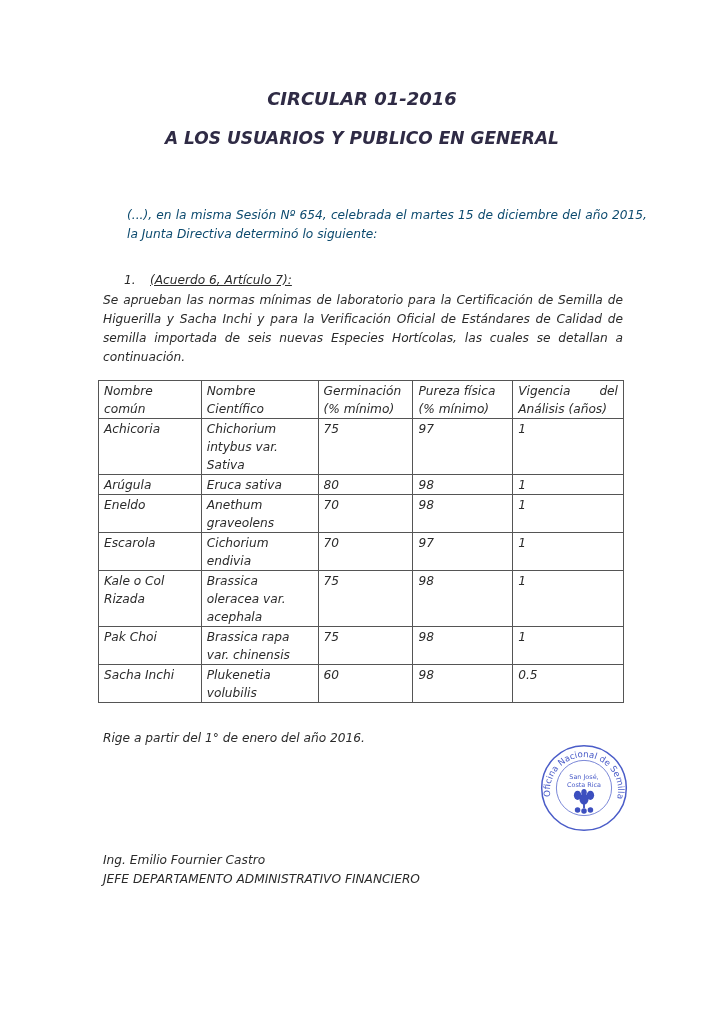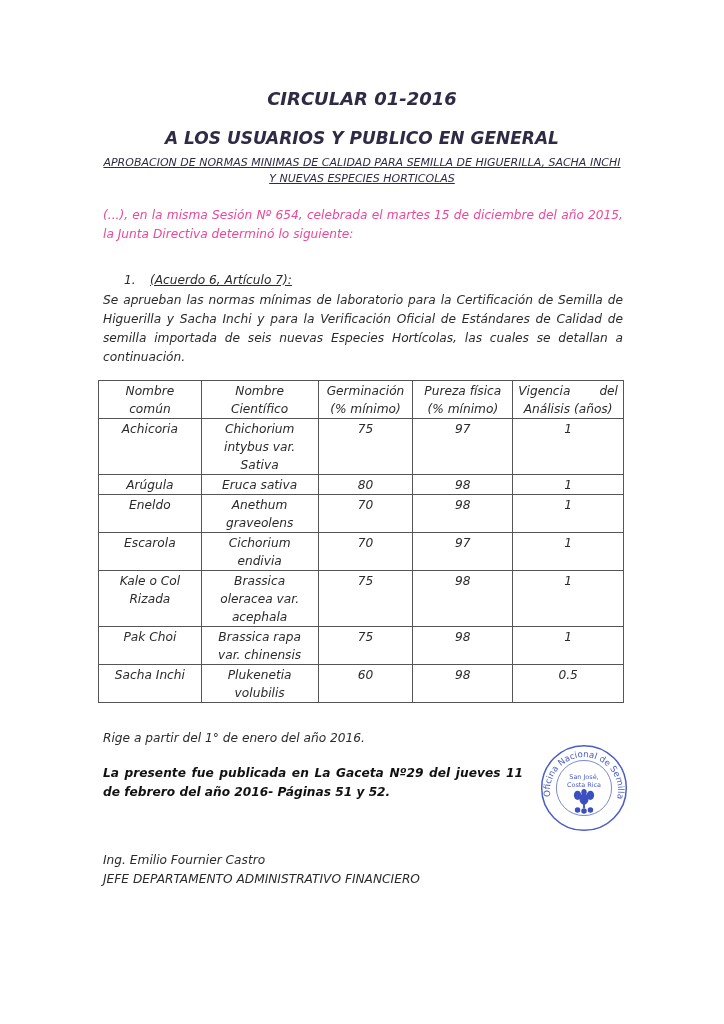--- a/index.html
+++ b/index.html
@@ -8,46 +8,42 @@
   .page { position: absolute; left: 0; top: 0; width: 724px; height: 1024px; }
   .title { position: absolute; left: 0; width: 724px; text-align: center;
            font-style: italic; font-weight: bold; color: #2f2b45; }
   .t1 { top: 88px; font-size: 18px; }
   .t2 { top: 128px; font-size: 17px; }
   .subtitle { position: absolute; left: 100px; width: 524px; top: 155px; text-align: center;
               font-style: italic; text-decoration: underline; font-size: 11px; line-height: 16px;
               color: #2f2b45; }
   .para { position: absolute; left: 103px; width: 520px; font-style: italic; font-size: 12.2px;
           line-height: 19px; text-align: justify; color: #2b2b2b; }
-  .p-intro { top: 206px; color: #ec4899; }
+  .p-intro { top: 206px; color: #0c4a6e; margin-left: 24px; }
   .p-item { top: 259px; left: 124px; margin-top: 12px; }
   .p-item .num { display: inline-block; width: 26px; }
   .p-item .lbl { text-decoration: underline; }
   .p-body { top: 291px; }
   table.grid { position: absolute; left: 98px; top: 380px; width: 526px;
                border-collapse: collapse; font-style: italic; font-size: 12.2px; color: #2b2b2b; }
-  table.grid td { border: 1px solid #555; vertical-align: top; padding: 1px 5px 0 5px; line-height: 18px; text-align: center; }
+  table.grid td { border: 1px solid #555; vertical-align: top; padding: 1px 5px 0 5px; line-height: 18px; }
   .c1 { width: 92px; } .c2 { width: 106px; } .c3 { width: 84px; } .c4 { width: 89px; } .c5 { width: 100px; }
   .hdr-just { display: flex; justify-content: space-between; }
   .p-rige { top: 729px; }
   .p-gaceta { top: 764px; width: 420px; font-weight: bold; color: #111; }
   .p-sign { top: 851px; }
   .seal { position: absolute; left: 538px; top: 742px; width: 92px; height: 92px; }
 </style>
 </head>
 <body>
 
 <div class="page">
 
   <div class="title t1">CIRCULAR 01-2016</div>
   <div class="title t2">A LOS USUARIOS Y PUBLICO EN GENERAL</div>
-  <div class="subtitle">
-    <div>APROBACION DE NORMAS MINIMAS DE CALIDAD PARA SEMILLA DE HIGUERILLA, SACHA INCHI</div>
-    <div>Y NUEVAS ESPECIES HORTICOLAS</div>
-  </div>
 
   <div class="para p-intro">(...), en la misma  Sesión Nº 654,  celebrada el martes 15 de diciembre del año 2015,  la Junta Directiva determinó lo siguiente:</div>
 
   <div class="para p-item">
     <span class="num">1.</span><span class="lbl">(Acuerdo 6, Artículo 7):</span>
   </div>
 
   <div class="para p-body">Se  aprueban las normas mínimas de laboratorio para la Certificación de Semilla de Higuerilla y Sacha Inchi y para la Verificación Oficial de Estándares de Calidad de semilla importada de seis nuevas Especies Hortícolas, las cuales se detallan a continuación.</div>
 
   <table class="grid">
@@ -122,21 +118,20 @@
           <td>Sacha Inchi</td>
           <td>Plukenetia volubilis</td>
           <td>60</td>
           <td>98</td>
           <td>0.5</td>
         </tr>
       </tbody>
   </table>
 
   <div class="para p-rige">Rige a partir del 1° de enero del año 2016.</div>
-  <div class="para p-gaceta">La presente fue publicada en La Gaceta Nº29 del jueves 11 de febrero del año 2016- Páginas 51 y 52.</div>
 
   <svg class="seal" viewBox="0 0 100 100">
     <defs>
       <path id="ringpath" d="M 14 62 A 37 37 0 1 1 86 62" fill="none"></path>
     </defs>
     <circle cx="50" cy="50" r="46" fill="none" stroke="#4a5cc8" stroke-width="1.6"></circle>
     <circle cx="50" cy="50" r="30" fill="none" stroke="#4a5cc8" stroke-width="0.8"></circle>
     <text font-family="DejaVu Sans, sans-serif" font-size="9.5" fill="#4a5cc8">
       <textPath href="#ringpath" startOffset="2%" id="seal-ring-tp">Oficina Nacional de Semillas</textPath>
     </text>

